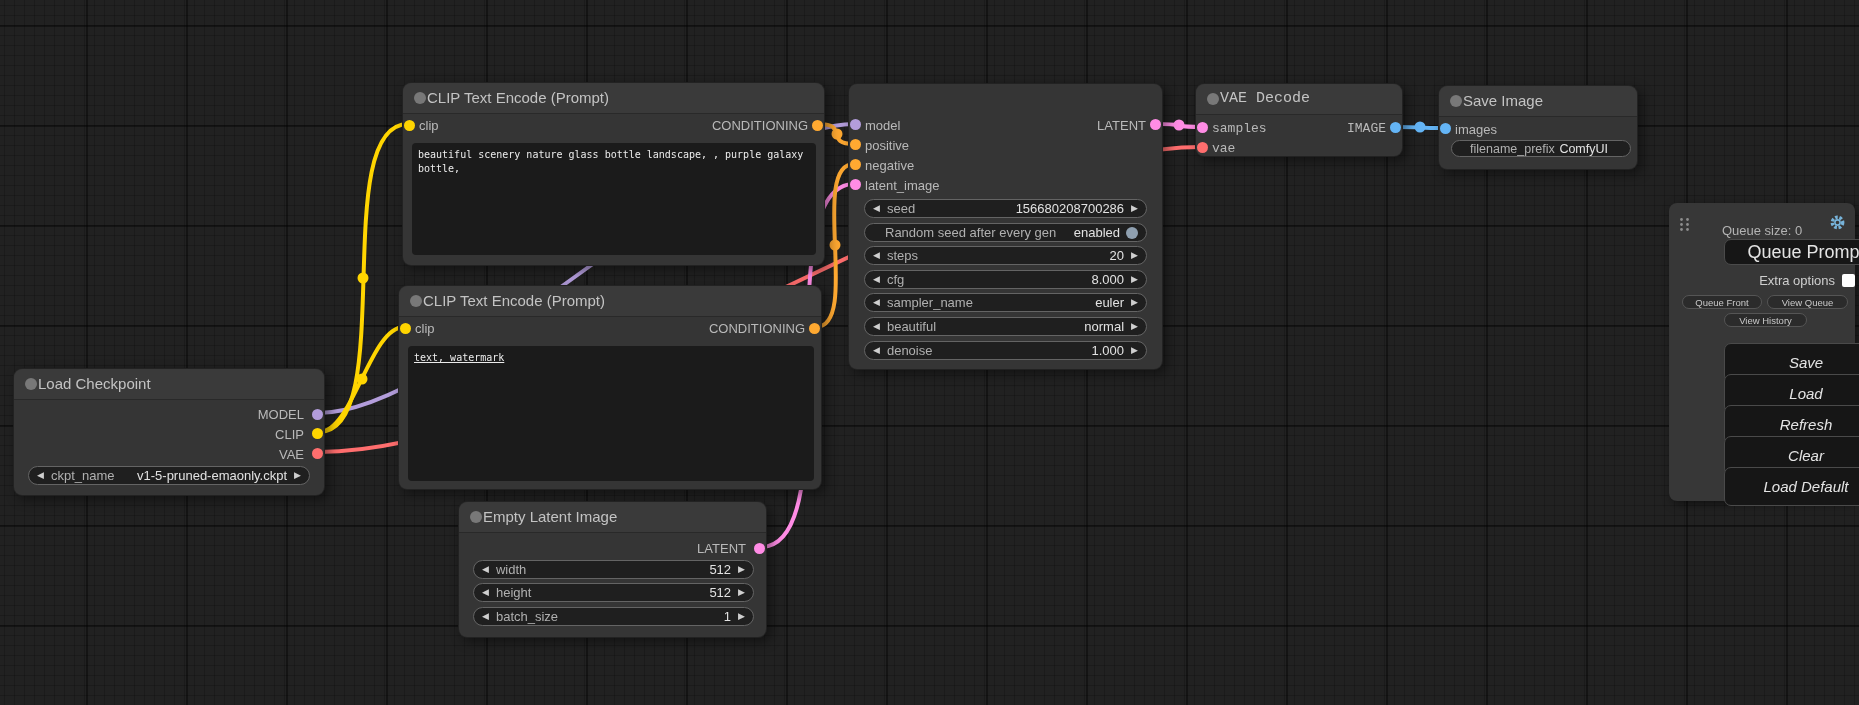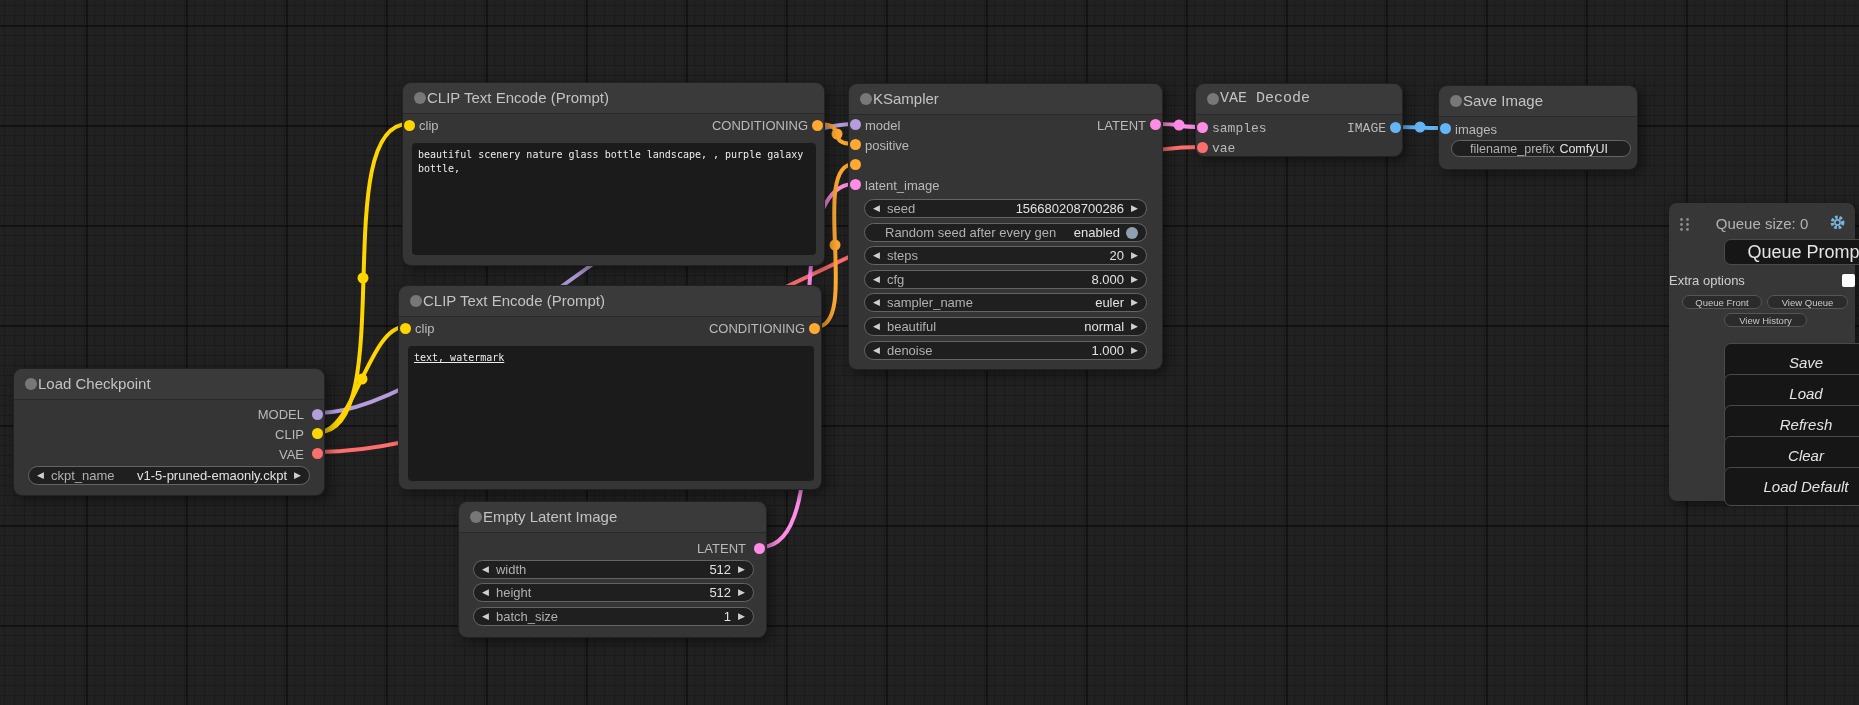--- a/index.html
+++ b/index.html
@@ -39,23 +39,23 @@
   .toggle{width:12px;height:12px;border-radius:50%;background:#8fa0b0;margin-left:6px;flex:0 0 auto;}
   
   #qpanel{position:absolute;left:1669px;top:203px;width:186px;height:298px;z-index:4;
     background:#373737;border-radius:8px;box-shadow:3px 3px 10px rgba(0,0,0,.5);}
   .qbtn{position:absolute;left:11px;width:164px;background:#161616;border:1px solid #4a4a4a;
     border-radius:7px;color:#e4e4e4;display:flex;align-items:center;justify-content:center;
     box-sizing:border-box;cursor:pointer;margin-left:44px;}
   .qbig{height:39px;font-size:15px;font-style:italic;}
   .qsmall{position:absolute;height:14px;background:#2b2b2b;border:1px solid #555;border-radius:7px;
     color:#c9c9c9;font-size:9.5px;display:flex;align-items:center;justify-content:center;box-sizing:border-box;}
-  #qsize{position:absolute;top:12px;left:0;width:100%;text-align:center;font-size:15px;color:#b3b3b3;}
+  #qsize{position:absolute;top:20px;left:0;width:100%;text-align:center;font-size:13px;color:#b3b3b3;}
   #extra{position:absolute;top:70px;left:0;width:100%;display:flex;align-items:center;
-    justify-content:space-between;gap:7px;font-size:13px;color:#cfcfcf;}
+    justify-content:flex-end;gap:7px;font-size:13px;color:#cfcfcf;}
   #chk{width:13px;height:13px;background:#fff;border-radius:2px;display:inline-block;}
 </style>
 </head>
 <body>
 
 <div id="canvas">
 
   <svg id="wires" width="1859" height="705">
     <path d="M319,413 C454,413 719,124 854,124" stroke="#B39DDB" stroke-width="4" fill="none" stroke-linecap="round"></path>
     <path d="M319,452 C569,452 951,147 1201,147" stroke="#FF6E6E" stroke-width="4" fill="none" stroke-linecap="round"></path>
@@ -150,30 +150,29 @@
     </div>
     <div class="widget" style="left:14px;right:12px;top:105px">
       <span class="arr">◀</span>
       <span class="wlabel">batch_size</span>
       <span class="wvalue">1</span>
       <span class="arr">▶</span>
     </div>
   </div>
 
   <div class="node" style="left:848px;top:83px;width:315px;height:287px;">
-    <div class="ntitle">
-      <span class="ndot"></span>
-      <span>KSampler</span>
-    </div>
     <div class="row sb" style="top:32px">
       <span>model</span>
       <span>LATENT</span>
     </div>
     <div class="row" style="top:52px">
         <span>positive</span>
+      </div>
+    <div class="row" style="top:72px">
+        <span>negative</span>
       </div>
     <div class="row" style="top:92px">
         <span>latent_image</span>
       </div>
     <span class="port c-model" style="left:1px;top:35px"></span>
     <span class="port c-cond" style="left:1px;top:55px"></span>
     <span class="port c-cond" style="left:1px;top:75px"></span>
     <span class="port c-latent" style="left:1px;top:95px"></span>
     <span class="port c-latent" style="right:1px;top:35px"></span>
     <div class="widget" style="left:15px;right:15px;top:115px">

